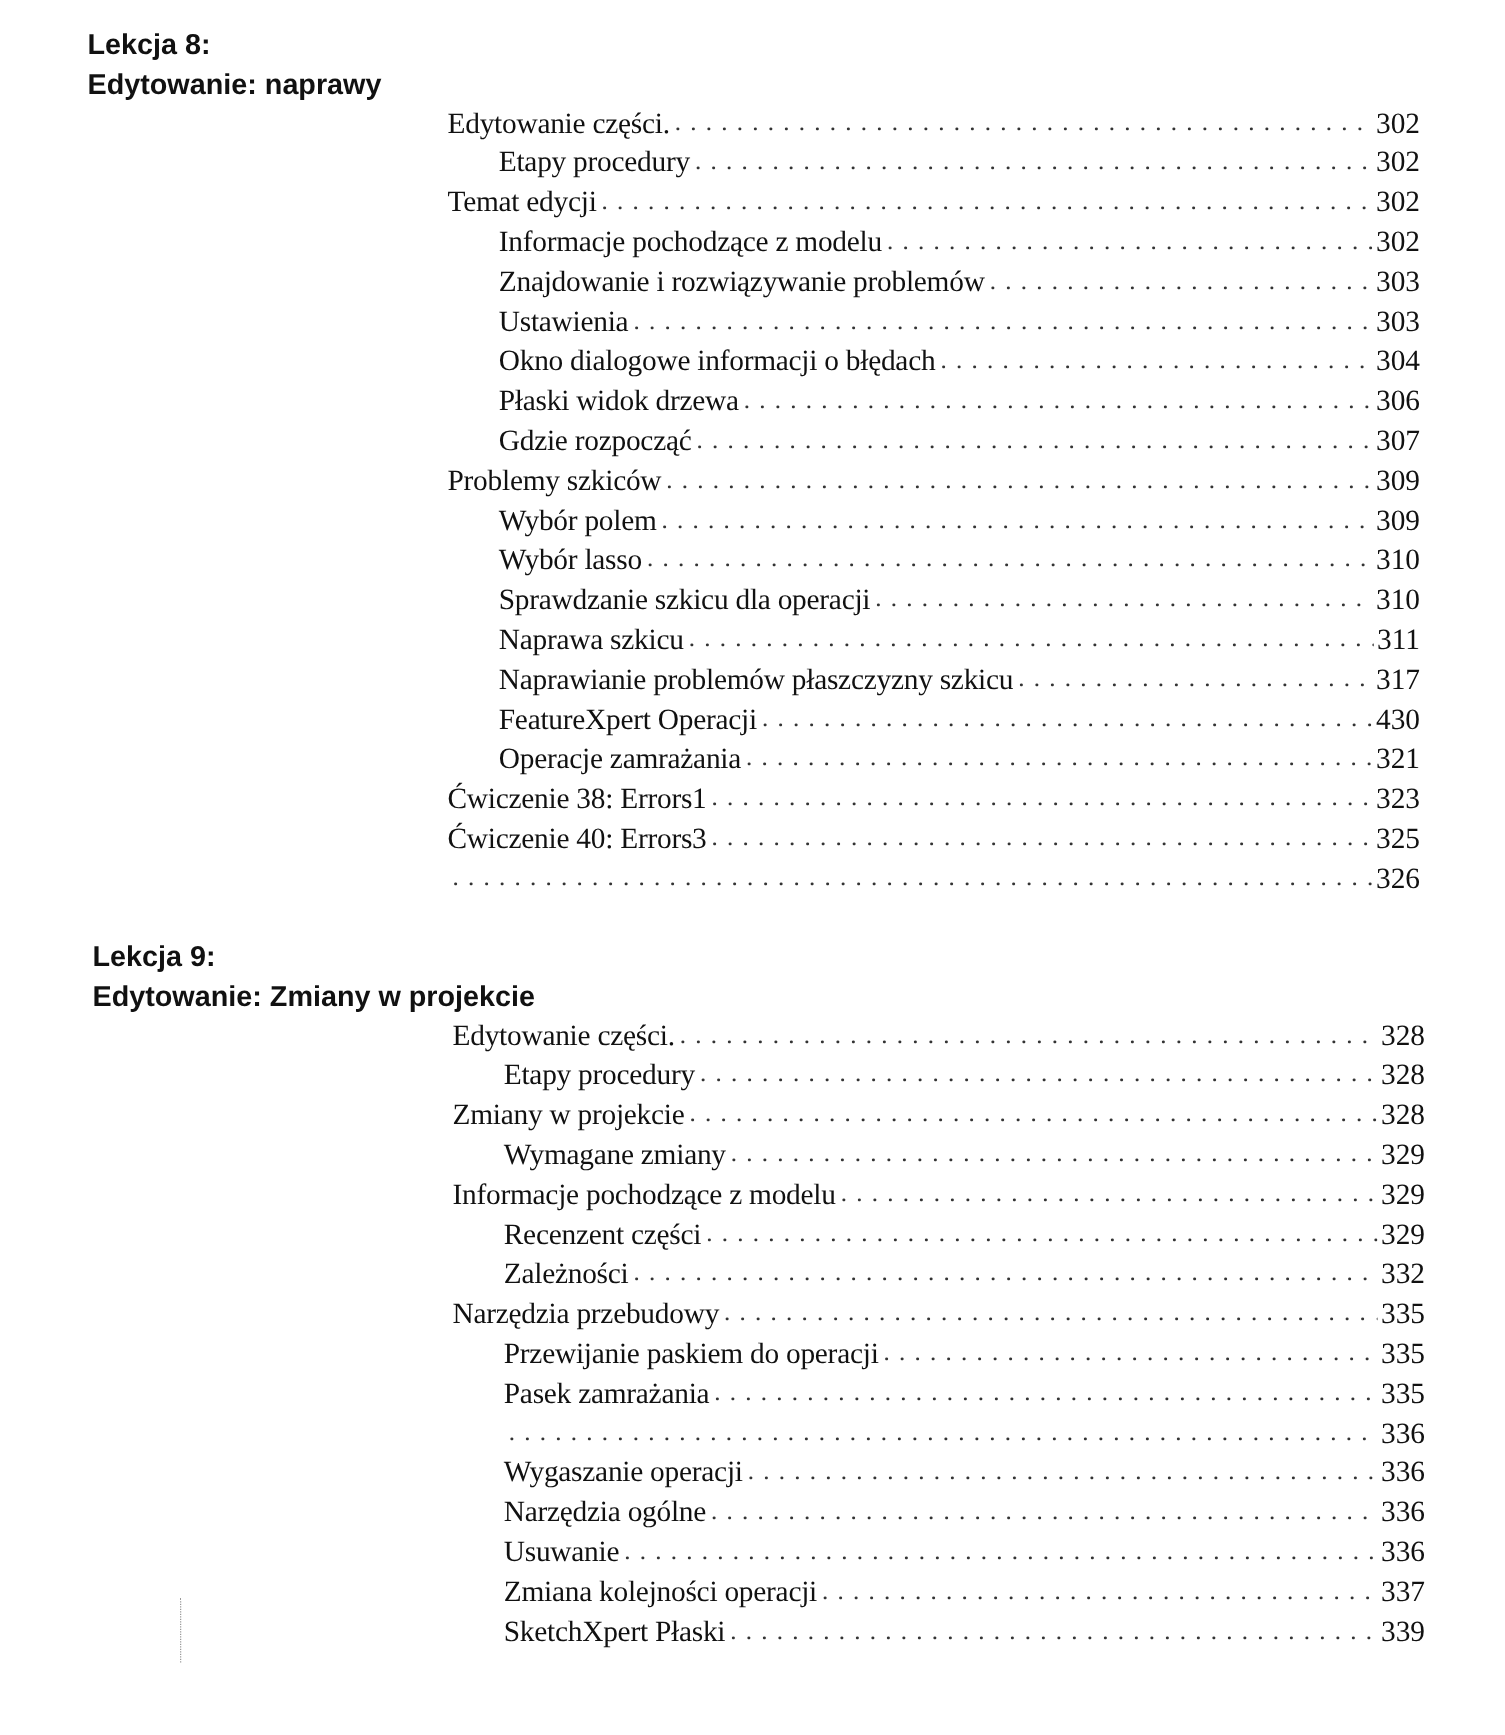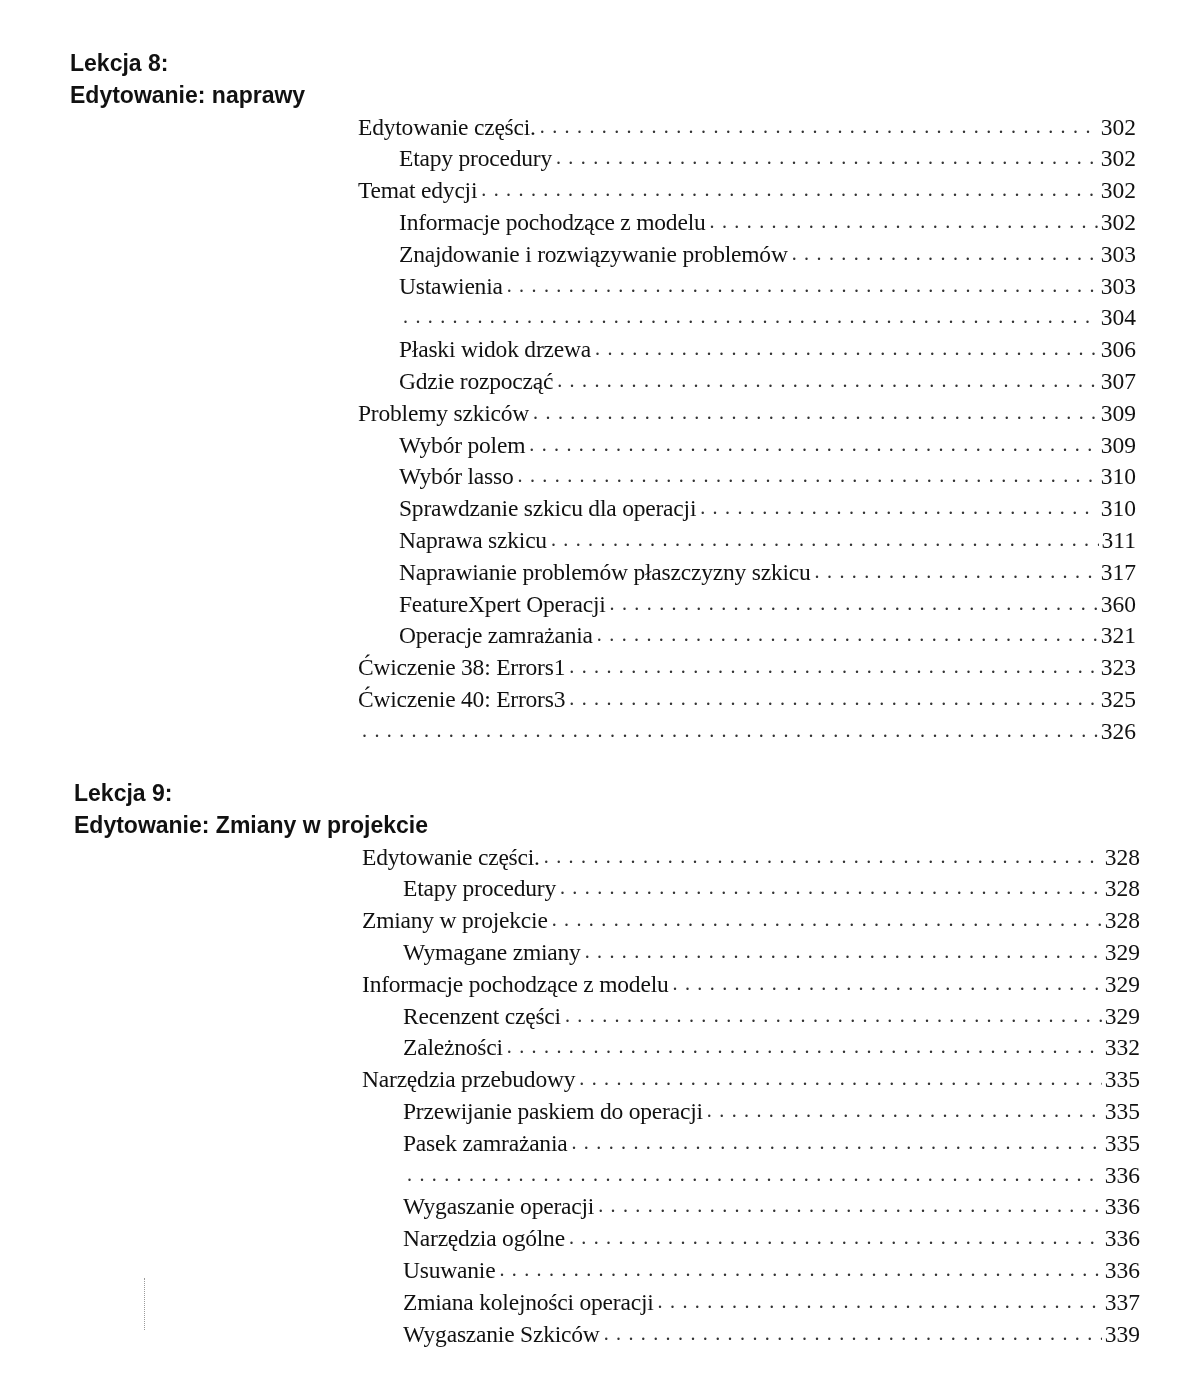--- a/index.html
+++ b/index.html
@@ -16,21 +16,20 @@
     }
     .page {
       position: absolute;
       left: 0;
       top: 0;
       width: 1204px;
       height: 1388px;
     }
     .lesson {
       position: relative;
-      margin-top: 28px;
     }
     .lesson-heading {
       margin-left: 70px;
       font-family: "Liberation Sans", sans-serif;
       font-weight: bold;
       font-size: 23px;
       line-height: 31.8px;
       color: #111111;
     }
     .toc-list {
@@ -122,20 +121,21 @@
           <span class="toc-title">Znajdowanie i rozwiązywanie problemów</span>
           <span class="toc-leader"></span>
           <span class="toc-page">303</span>
         </li>
         <li class="toc-row level-2">
           <span class="toc-title">Ustawienia</span>
           <span class="toc-leader"></span>
           <span class="toc-page">303</span>
         </li>
         <li class="toc-row level-2">
+          <span class="toc-title">Okno dialogowe informacji o błędach</span>
           <span class="toc-leader"></span>
           <span class="toc-page">304</span>
         </li>
         <li class="toc-row level-2">
           <span class="toc-title">Płaski widok drzewa</span>
           <span class="toc-leader"></span>
           <span class="toc-page">306</span>
         </li>
         <li class="toc-row level-2">
           <span class="toc-title">Gdzie rozpocząć</span>
@@ -168,21 +168,21 @@
           <span class="toc-page">311</span>
         </li>
         <li class="toc-row level-2">
           <span class="toc-title">Naprawianie problemów płaszczyzny szkicu</span>
           <span class="toc-leader"></span>
           <span class="toc-page">317</span>
         </li>
         <li class="toc-row level-2">
           <span class="toc-title">FeatureXpert Operacji</span>
           <span class="toc-leader"></span>
-          <span class="toc-page">360</span>
+          <span class="toc-page">430</span>
         </li>
         <li class="toc-row level-2">
           <span class="toc-title">Operacje zamrażania</span>
           <span class="toc-leader"></span>
           <span class="toc-page">321</span>
         </li>
         <li class="toc-row level-1">
           <span class="toc-title">Ćwiczenie 38: Errors1</span>
           <span class="toc-leader"></span>
           <span class="toc-page">323</span>
@@ -271,21 +271,21 @@
           <span class="toc-title">Usuwanie</span>
           <span class="toc-leader"></span>
           <span class="toc-page">336</span>
         </li>
         <li class="toc-row level-2">
           <span class="toc-title">Zmiana kolejności operacji</span>
           <span class="toc-leader"></span>
           <span class="toc-page">337</span>
         </li>
         <li class="toc-row level-2">
-          <span class="toc-title">Wygaszanie Szkiców</span>
+          <span class="toc-title">SketchXpert Płaski</span>
           <span class="toc-leader"></span>
           <span class="toc-page">339</span>
         </li>
       </ul>
   </section>
 
   <div class="margin-mark"></div>
 </div>
 
 </body></html>

